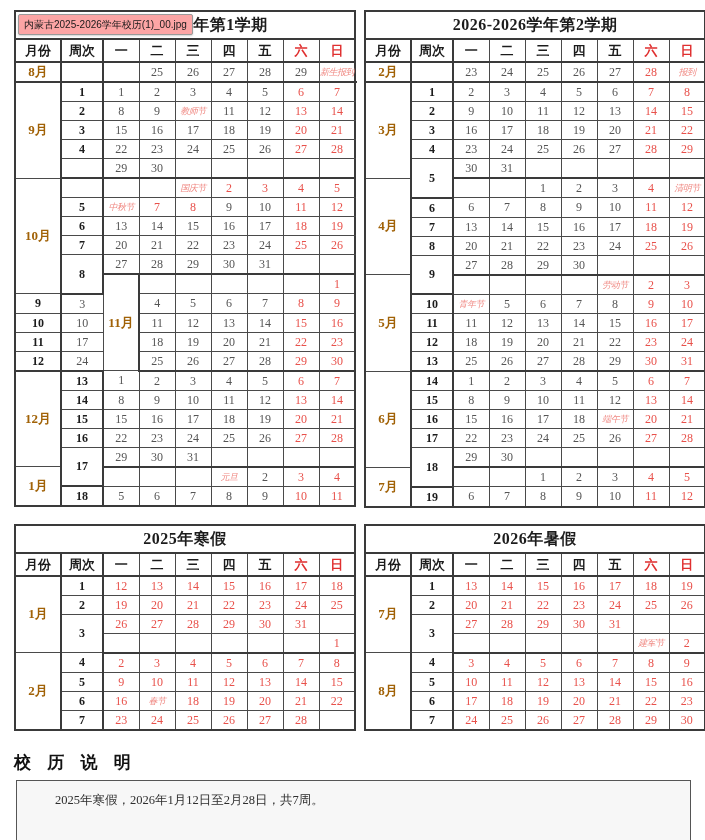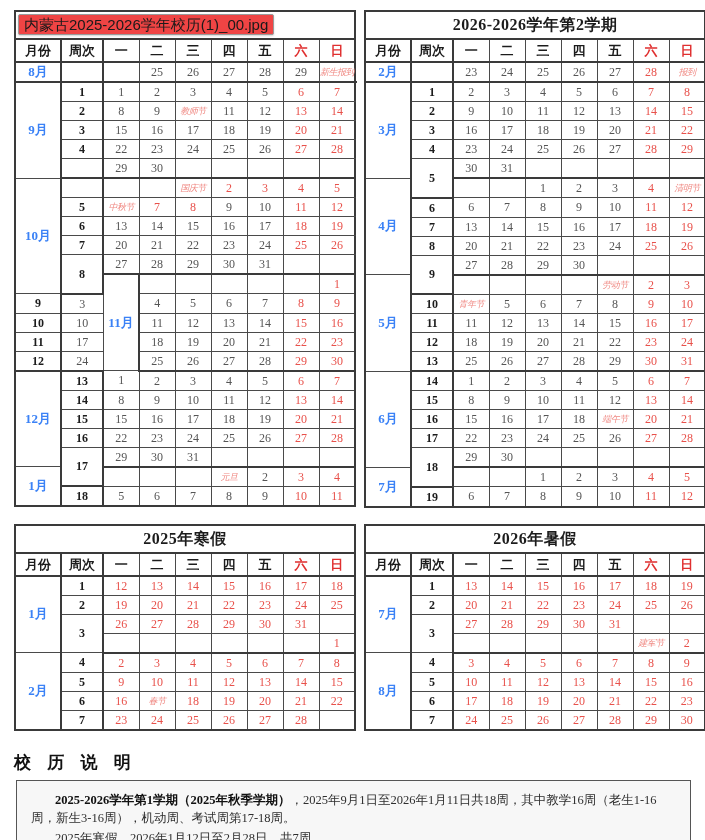--- a/index.html
+++ b/index.html
@@ -64,21 +64,21 @@
     font-size: 13px;
     color: #1c1c1c;
     height: 21px;
     line-height: 21px;
     border-bottom: 2px solid #3a3a3a;
   }
   .cal .hd.sat, .cal .hd.sun { color: #e03030; }
   .cal .mon-cell {
     font-weight: bold;
     font-size: 13px;
-    color: #3b82f6;
+    color: #a16207;
     border-right: 2px solid #3a3a3a;
   }
   .cal .wk-cell {
     font-weight: bold;
     font-size: 12px;
     color: #1c1c1c;
     border-right: 2px solid #3a3a3a;
   }
   .cal td.red { color: #e8514b; }
   .cal td.fest { color: #f08a84; font-size: 9px; letter-spacing: -0.5px; font-style: italic; }
@@ -118,24 +118,24 @@
     line-height: 18px;
     text-indent: 24px;
     color: #2e2e2e;
   }
   .notes-box p b { color: #111; }
 
   .tooltip {
     position: absolute;
     left: 18px;
     top: 14px;
-    background: #ef4444;
+    background: #fca5a5;
     border: 1px solid #9a9a9a;
     border-radius: 2px;
-    font-size: 15px;
+    font-size: 10px;
     font-family: "Liberation Sans", sans-serif;
     color: #1a1a1a;
     padding: 2px 5px;
     line-height: 15px;
     white-space: nowrap;
     z-index: 50;
     box-shadow: 0 1px 2px rgba(0,0,0,0.18);
   }
 </style>
 </head>
@@ -902,18 +902,17 @@
             </tr>
           </tbody>
         </table>
       </div>
   </div>
 
   <div class="spacer-2"></div>
 
   <div class="notes-heading">校 历 说 明</div>
   <div class="notes-box" id="notes-box">
-      <p><b>2025-2026学年第1学期（2025年秋季学期）</b><span>，2025年9月1日至2026年1月11日共18周，其中教学16周（老生1-16周，新生3-16周），机动周、考试周第17-18周。</span></p>
       <p><span>2025年寒假，2026年1月12日至2月28日，共7周。</span></p>
     </div>
 
   <div class="tooltip">内蒙古2025-2026学年校历(1)_00.jpg</div>
 </div>
 
 </body></html>

